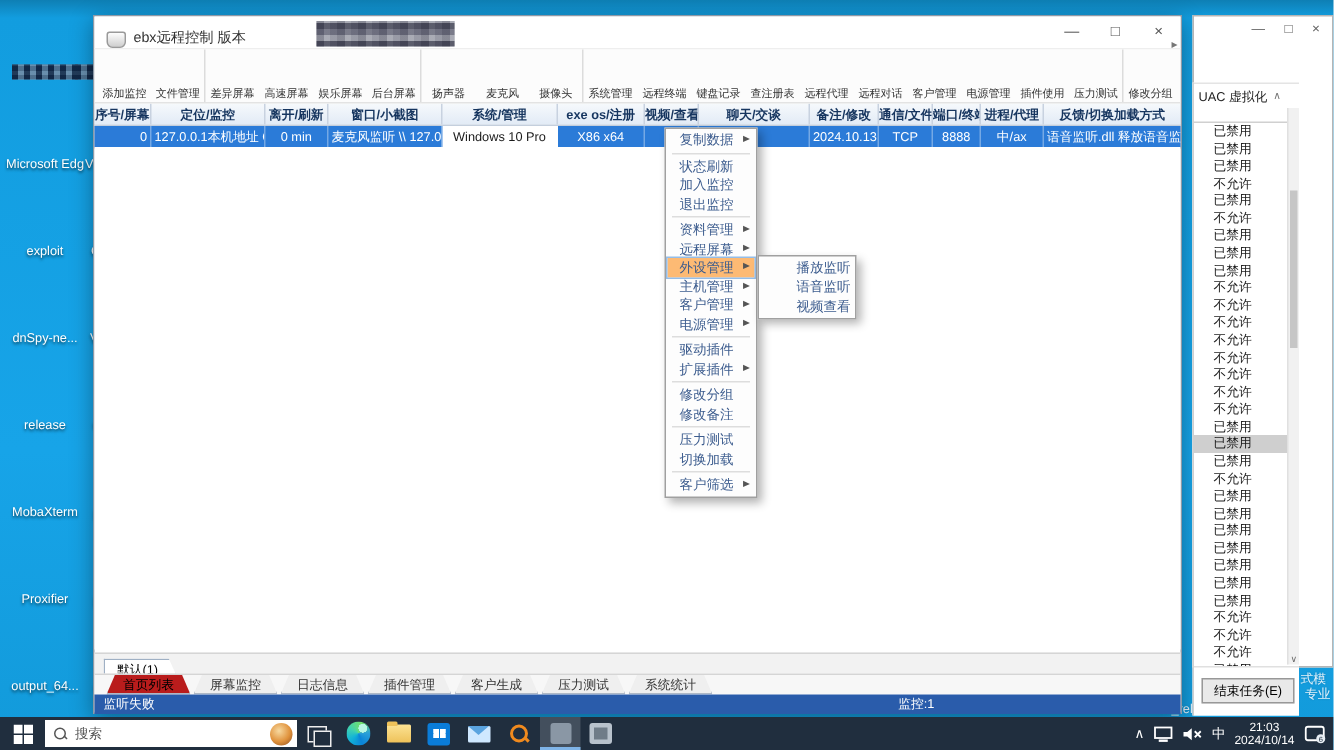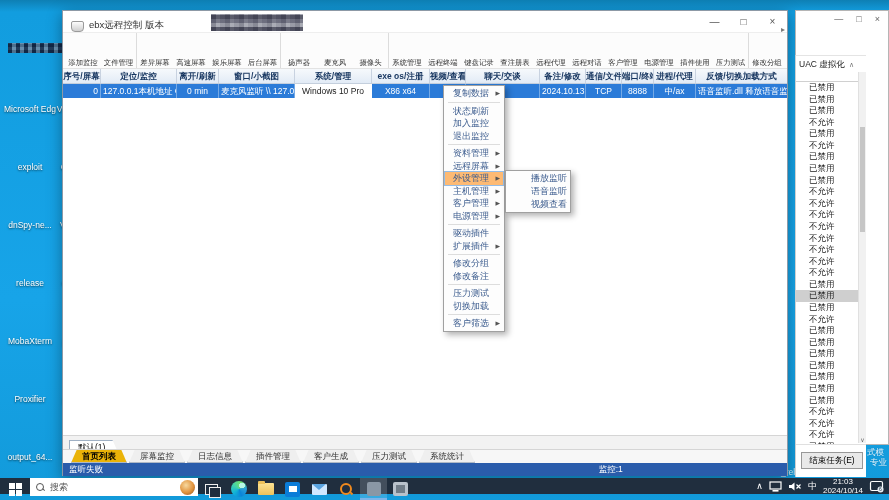--- a/index.html
+++ b/index.html
@@ -52,21 +52,21 @@
   .hcell:nth-child(13),.rcell:nth-child(13){flex:1;border-right:0}
   .rcell:nth-child(1){text-align:right}
   .rcell:nth-child(3),.rcell:nth-child(5),.rcell:nth-child(6),.rcell:nth-child(9),.rcell:nth-child(10),.rcell:nth-child(11),.rcell:nth-child(12){text-align:center}
   .rcell:nth-child(5){background:#fff;color:#1a1a1a}
   .client{position:absolute;left:0;right:0;top:88px;bottom:42px;background:#fff}
   
   .gtabs{position:absolute;left:0;right:0;top:424px;height:14px;background:#f2f2f2;border-top:1px solid #d5d5d5;padding-left:6px}
   .gtab{display:inline-block;font-size:8.5px;line-height:12px;padding:0 12px 0 8px;background:#fff;border:1px solid #9fb0c4;border-bottom:0;clip-path:polygon(0 0,88% 0,100% 100%,0 100%)}
   .ptabs{position:absolute;left:0;right:0;top:438px;height:14px;background:#f7f7f7;border-top:1px solid #d5d5d5;padding-left:8px;display:flex;gap:2px}
   .ptab{font-size:8.5px;line-height:12px;padding:0 10px;color:#333;background:#efefef;border:1px solid #aeb8c6;border-top:0;clip-path:polygon(10% 0,90% 0,100% 100%,0 100%);cursor:pointer}
-  .ptab.on{font-weight:bold;color:#000;background:#eab308}
+  .ptab.on{font-weight:normal;color:#000;background:#b91c1c}
   .sbar{position:absolute;left:0;right:0;top:452px;height:13px;background:#2a5cab;color:#fff;font-size:8.5px;line-height:13px}
   .sleft{position:absolute;left:6px}
   .smid{position:absolute;left:74%}
   
   .menu{position:absolute;left:443px;top:85px;width:62px;background:#fdfdfd;border:1px solid #a0a0a0;box-shadow:3px 3px 6px rgba(0,0,0,.3);z-index:4;padding:1px}
   .mi{height:12.5px;line-height:12.5px;font-size:9px;color:#3c5c8e;padding:0 3px 0 8px;display:flex;justify-content:space-between;align-items:center;cursor:pointer;white-space:nowrap}
   .mi .arr{font-size:6px;color:#555;transform:scaleY(.9)}
   .mi.hl{background:#fdba74;outline:1px solid #94bde8}
   .mi.sep{height:0;padding:0;margin:2px 3px;border-top:1px solid #ddd}
   .submenu{position:absolute;left:505px;top:170px;width:66px;background:#fdfdfd;border:1px solid #a0a0a0;box-shadow:3px 3px 6px rgba(0,0,0,.3);z-index:4;padding:1px}
@@ -81,21 +81,21 @@
   .lrow{height:11.59px;font-size:8.5px;color:#1a1a1a;line-height:11.5px;padding-left:13px;white-space:nowrap;cursor:default}
   .lrow.hl{background:#cfcfcf}
   .vscroll{position:absolute;right:0;top:17px;width:8px;height:371px;background:#f1f1f1;border-left:1px solid #e0e0e0}
   .vthumb{position:absolute;left:1px;right:1px;top:55px;height:105px;background:#c6c6c6}
   .vdown{position:absolute;left:0;bottom:0;width:100%;text-align:center;font-size:6px;color:#666}
   .endstrip{position:absolute;left:0;right:0;bottom:0;height:33px;background:#fff;border-top:1px solid #e0e0e0}
   .endbtn{position:absolute;left:5px;top:7px;width:62px;height:17px;background:#e9e9e9;border:1px solid #989898;font-size:8.5px;font-family:"Liberation Sans",sans-serif;cursor:pointer}
   
   .wm{position:absolute;color:#eef6fc;opacity:.95;font-size:8.5px;z-index:1;text-shadow:0 0 2px rgba(0,0,50,.2)}
   
-  .taskbar{position:absolute;left:0;top:478px;width:889px;height:16px;background:#202e3e;display:flex;z-index:6}
+  .taskbar{position:absolute;left:0;top:478px;width:889px;height:22px;background:#202e3e;display:flex;align-items:center;z-index:6}
   .startbtn{width:30px;height:22px;display:flex;align-items:center;justify-content:center;cursor:pointer}
   .searchbox{width:168px;height:18px;background:#fff;display:flex;align-items:center;padding:0 3px 0 6px;cursor:text;position:relative}
   .searchbox .stext{font-size:9px;color:#555;margin-left:5px;flex:1}
   .lens{width:9px;height:9px;position:relative}
   .lens::before{content:"";position:absolute;left:0;top:0;width:6px;height:6px;border:1.3px solid #555;border-radius:50%}
   .lens::after{content:"";position:absolute;left:6px;top:6px;width:3px;height:1.4px;background:#555;transform:rotate(45deg)}
   .foodball{width:15px;height:15px;border-radius:50%;background:radial-gradient(circle at 40% 35%,#f7d9a0,#e0923c 55%,#8a4a1f)}
   .tico{width:27px;height:22px;display:flex;align-items:center;justify-content:center;cursor:pointer}
   .tico.active{background:rgba(255,255,255,.16);box-shadow:inset 0 -2px 0 #7fb4e8}
   .tvr{width:13px;height:11px;border:1.3px solid #eee;position:relative;background:transparent}

